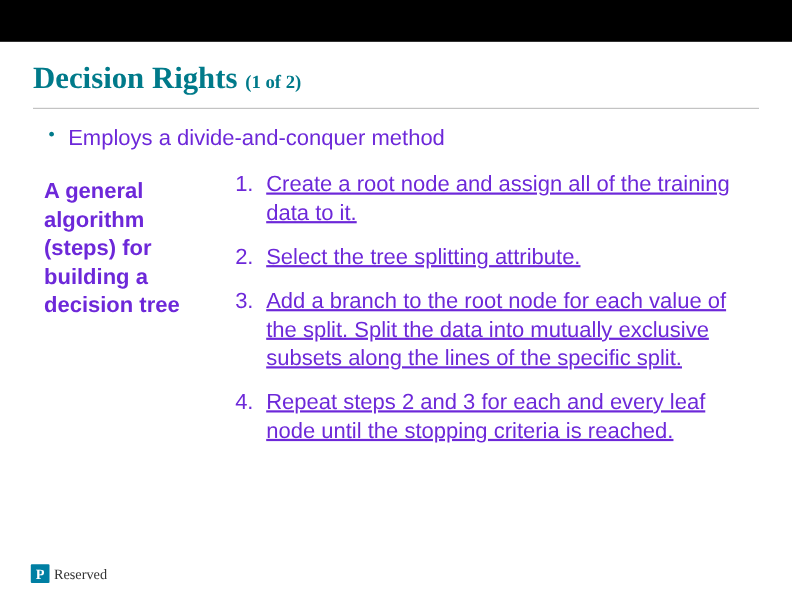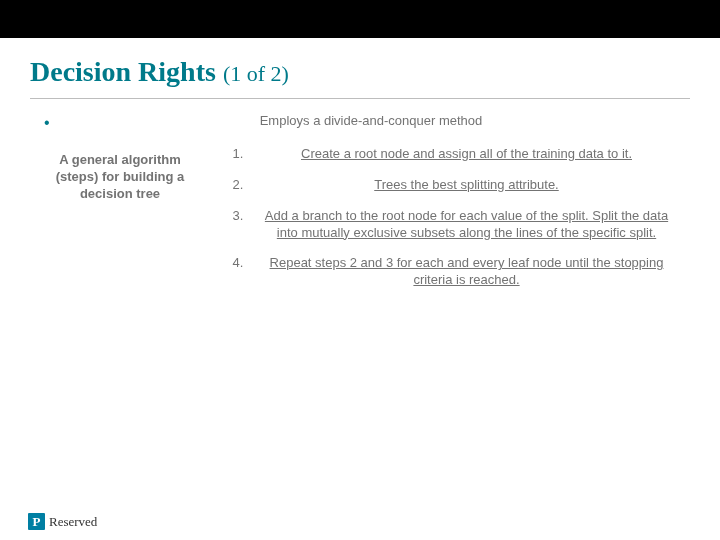--- a/index.html
+++ b/index.html
@@ -24,35 +24,34 @@
     background: #000;
   }
   .title {
     padding: 18px 0 6px 30px;
     font-family: "Times New Roman", Times, serif;
     font-weight: bold;
     color: #007a8a;
     font-size: 28px;
   }
   .title .sub {
-    font-weight: normal;
-    font-size: 22px;
+    font-weight: bold;
+    font-size: 17px;
     color: #007a8a;
   }
   .rule {
     margin: 4px 30px 0 30px;
     border: none;
     border-top: 1px solid #bdbdbd;
   }
   .body {
     padding: 14px 40px 0 40px;
-    font-size: 13px;
-    color: #737373;
+    font-size: 20px;
+    color: #6d28d9;
     line-height: 1.3;
-    text-align: center;
   }
   .bullets {
     margin: 0;
     padding: 0;
     list-style: none;
   }
   .bullets > li {
     position: relative;
     padding-left: 22px;
     margin-bottom: 16px;
@@ -61,21 +60,20 @@
     content: "•";
     position: absolute;
     left: 4px;
     top: 0;
     color: #007a8a;
     font-size: 16px;
   }
   .cols {
     display: flex;
     margin-top: 10px;
-    gap: 11px;
   }
   .left {
     width: 160px;
     font-weight: bold;
     padding-right: 10px;
     padding-top: 6px;
   }
   .right {
     flex: 1;
     text-decoration: underline;
@@ -139,21 +137,21 @@
   <div class="body">
     <ul class="bullets">
       <li><span>Employs a divide-and-conquer method</span></li>
     </ul>
 
     <div class="cols">
       <div class="left">A general algorithm (steps) for building a decision tree</div>
       <div class="right">
         <ol class="steps">
           <li><span>Create a root node and assign all of the training data to it.</span></li>
-          <li><span>Trees the best splitting attribute.</span></li>
+          <li><span>Select the tree splitting attribute.</span></li>
           <li><span>Add a branch to the root node for each value of the split. Split the data into mutually exclusive subsets along the lines of the specific split.</span></li>
           <li><span>Repeat steps 2 and 3 for each and every leaf node until the stopping criteria is reached.</span></li>
         </ol>
       </div>
     </div>
   </div>
 
   <div class="footer">
     <div class="logo">
       <div class="logo-mark">P</div>

